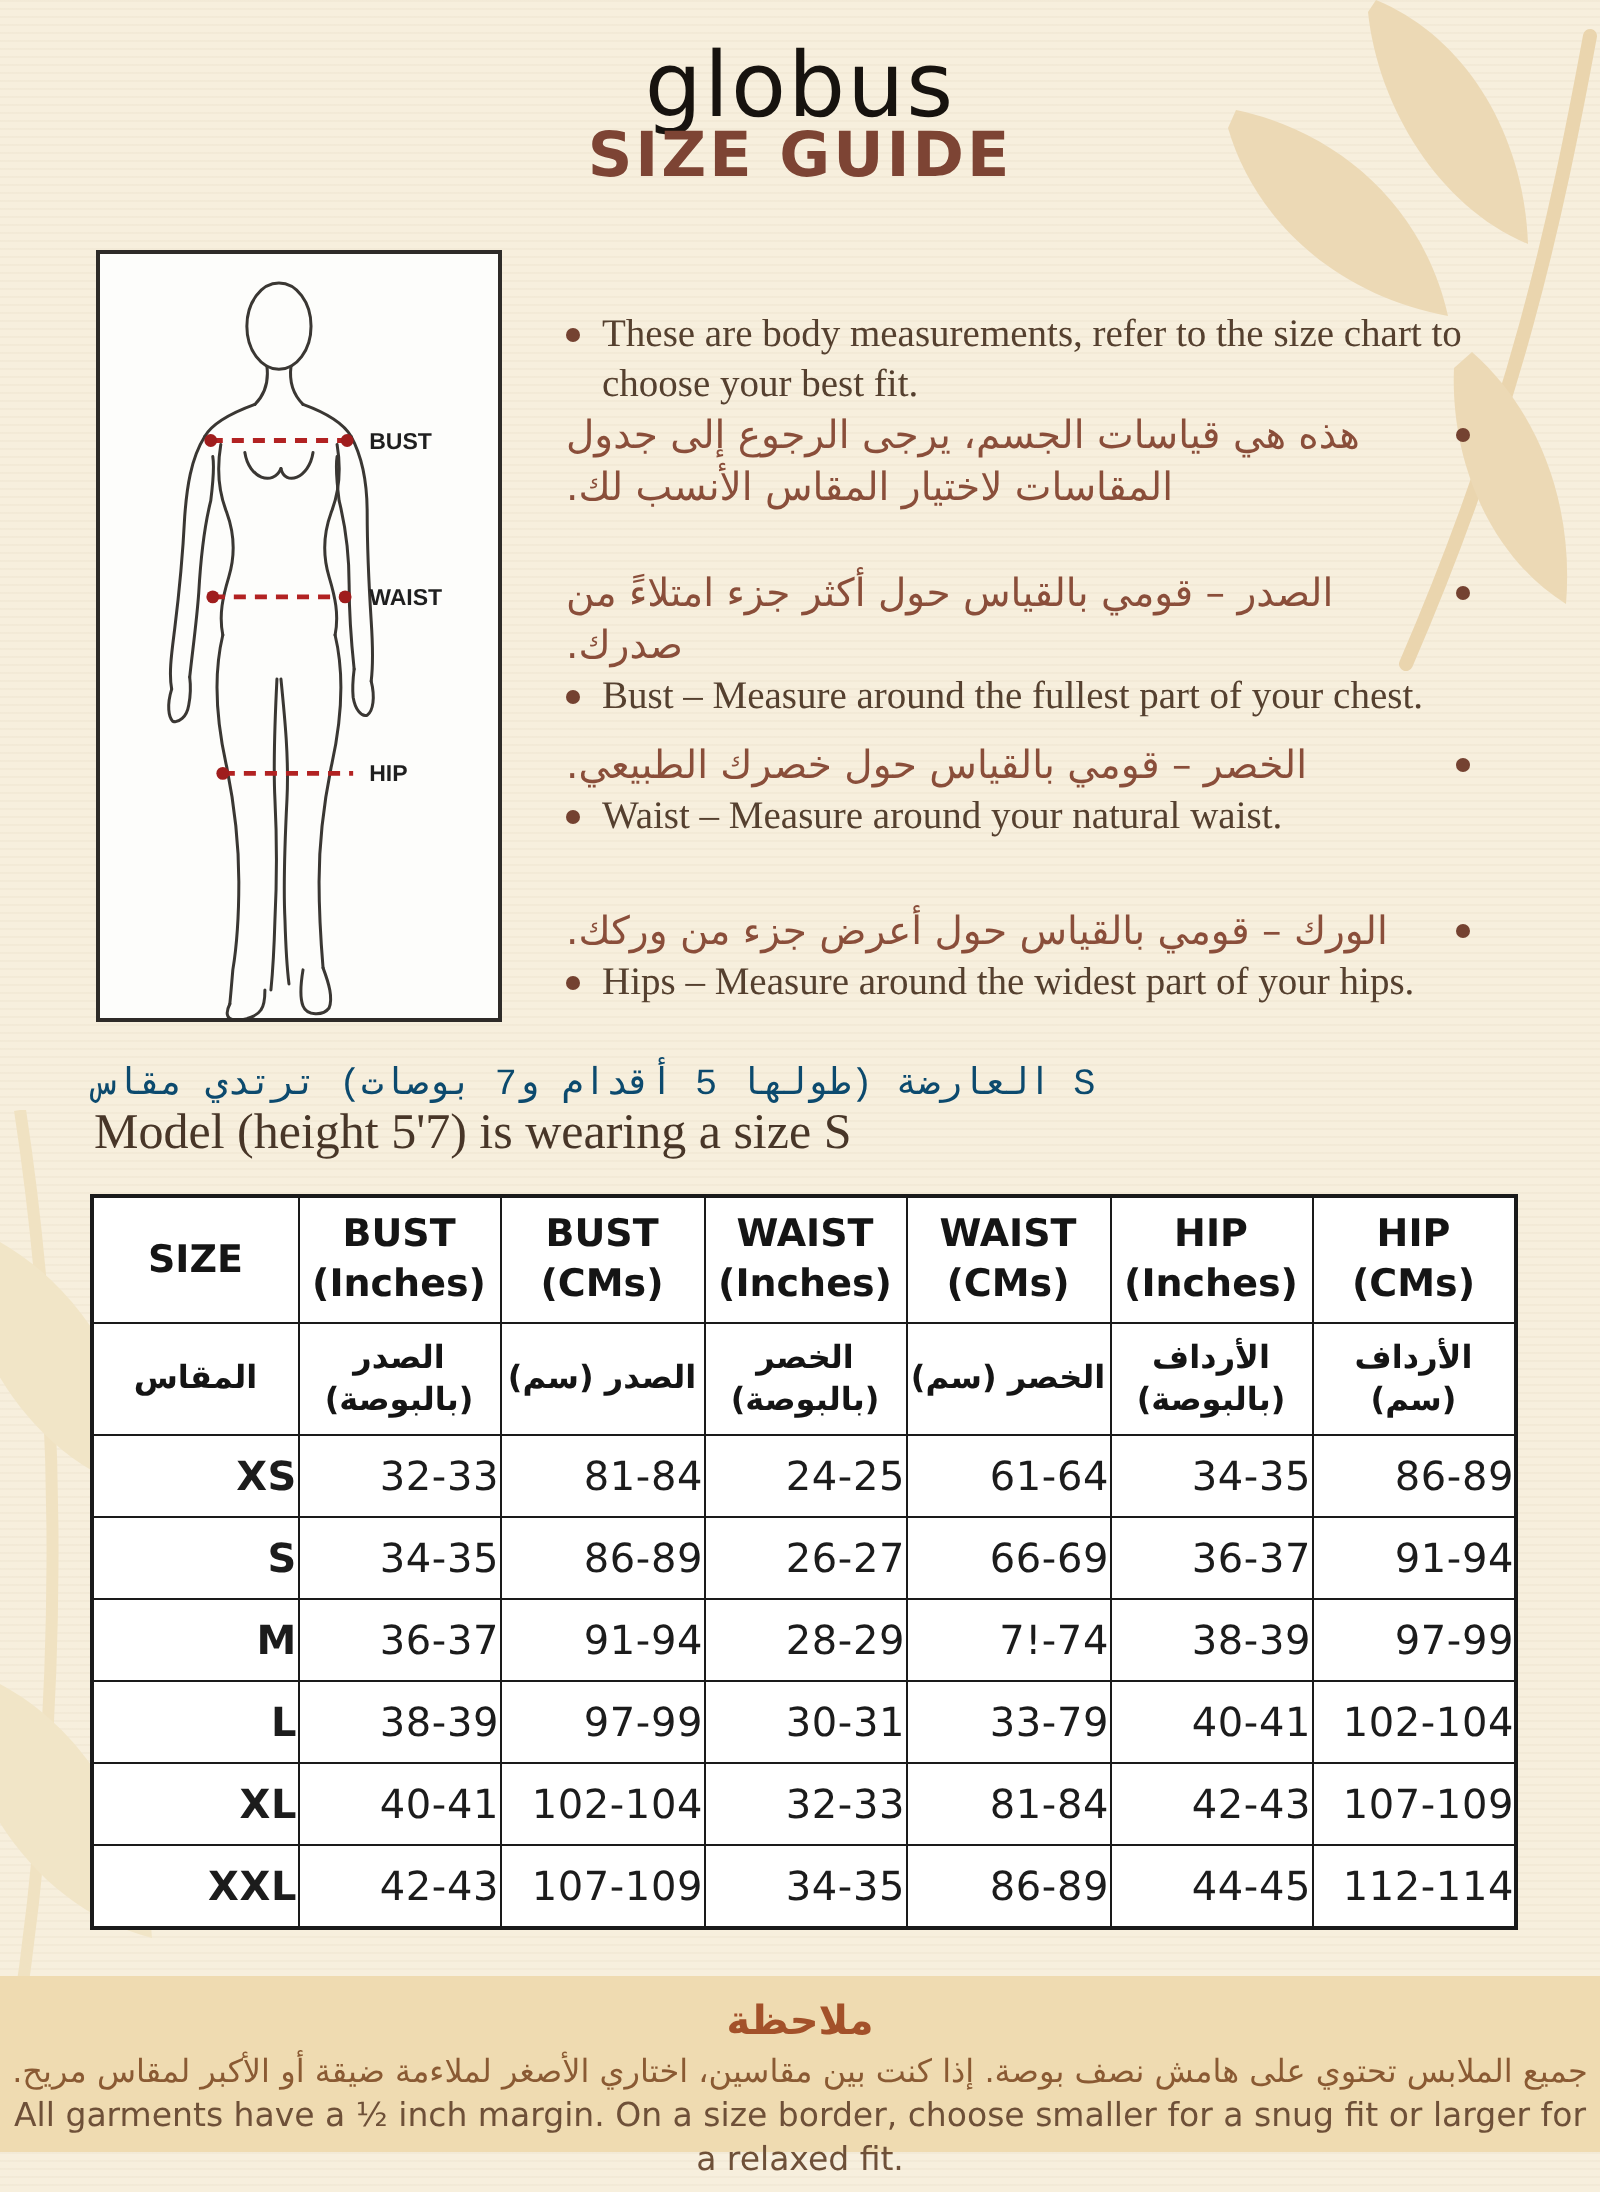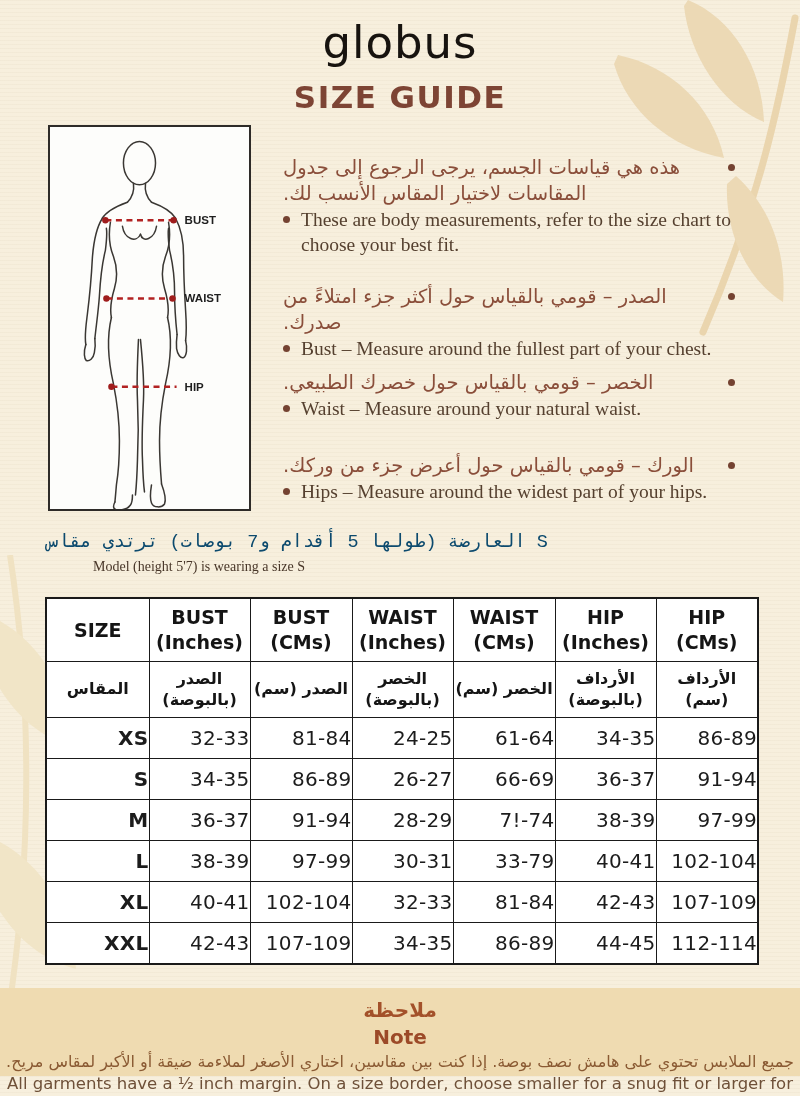--- a/index.html
+++ b/index.html
@@ -14,21 +14,21 @@
   }
   .deco{position:absolute;pointer-events:none;}
   .deco-tr{top:0;right:0;}
   .deco-left{top:555px;left:0;}
 
   .logo{
     position:absolute;top:16px;left:0;right:0;text-align:center;
     font-size:45px;font-weight:400;letter-spacing:1px;color:#17130f;
   }
   .guide-title{
-    position:absolute;top:79px;left:0;right:0;text-align:center;
+    position:absolute;top:60px;left:0;right:0;text-align:center;
     font-size:31px;font-weight:800;letter-spacing:1.5px;color:#7d4434;
   }
 
   .diagram{
     position:absolute;left:48px;top:125px;width:203px;height:386px;
     background:#fdfdfb;border:2.5px solid #2e2b28;box-sizing:border-box;
   }
   .diagram svg{display:block;width:100%;height:100%;}
 
   .bullets{position:absolute;left:283px;top:0;width:452px;}
@@ -41,21 +41,21 @@
     font-size:19.5px;line-height:26px;color:#8a4e3a;
   }
   .b-ar.align-left .b-text{text-align:left;}
   .b-en .b-text{
     flex:1;font-family:"Liberation Serif","DejaVu Serif",serif;
     font-size:19.5px;line-height:25px;color:#55402f;
   }
 
   .model{position:absolute;left:47px;top:531px;width:560px;}
   .model-ar{font-size:18.5px;line-height:24px;color:#0c4a6e;font-family:Liberation Mono, monospace;}
-  .model-en{font-family:"Liberation Serif","DejaVu Serif",serif;font-size:14px;line-height:24px;color:#483628;margin-left:46px;}
+  .model-en{font-family:"Liberation Serif","DejaVu Serif",serif;font-size:25px;line-height:24px;color:#483628;}
 
   table.size-table{
     position:absolute;left:45px;top:597px;width:712px;
     border-collapse:collapse;background:#ef4444;border:2px solid #1a1a1a;
     table-layout:fixed;
   }
   .size-table th,.size-table td{
     border:1.5px solid #1a1a1a;text-align:center;vertical-align:middle;padding:0;
     background:#ffffff;
   }
@@ -141,27 +141,27 @@
         <text x="134" y="97">BUST</text>
         <text x="134" y="175">WAIST</text>
         <text x="134" y="263">HIP</text>
       </g>
     </svg>
   </div>
 
   <div class="bullets">
 
     <div class="b-group" style="top:155px;">
+      <div class="b-item b-en">
+        <span class="b-dot"></span>
+        <span class="b-text">These are body measurements, refer to the size chart to choose your best fit.</span>
+      </div>
       <div class="b-item b-ar align-left">
         <span class="b-dot"></span>
         <span class="b-text">هذه هي قياسات الجسم، يرجى الرجوع إلى جدول المقاسات لاختيار المقاس الأنسب لك.</span>
-      </div>
-      <div class="b-item b-en">
-        <span class="b-dot"></span>
-        <span class="b-text">These are body measurements, refer to the size chart to choose your best fit.</span>
       </div>
     </div>
 
     <div class="b-group" style="top:284px;">
       <div class="b-item b-ar">
         <span class="b-dot"></span>
         <span class="b-text">الصدر – قومي بالقياس حول أكثر جزء امتلاءً من صدرك.</span>
       </div>
       <div class="b-item b-en">
         <span class="b-dot"></span>
@@ -318,18 +318,17 @@
           <td class="c-val">34-35</td>
           <td class="c-val">86-89</td>
           <td class="c-val">44-45</td>
           <td class="c-val">112-114</td>
         </tr>
       </tbody>
   </table>
 
   <div class="note-band">
     <div class="note-title-ar">ملاحظة</div>
-    <div class="note-title-en">Note</div>
     <div class="note-ar">جميع الملابس تحتوي على هامش نصف بوصة. إذا كنت بين مقاسين، اختاري الأصغر لملاءمة ضيقة أو الأكبر لمقاس مريح.</div>
     <div class="note-en">All garments have a ½ inch margin. On a size border, choose smaller for a snug fit or larger for a relaxed fit.</div>
   </div>
 
 </div>
 
 </body></html>

